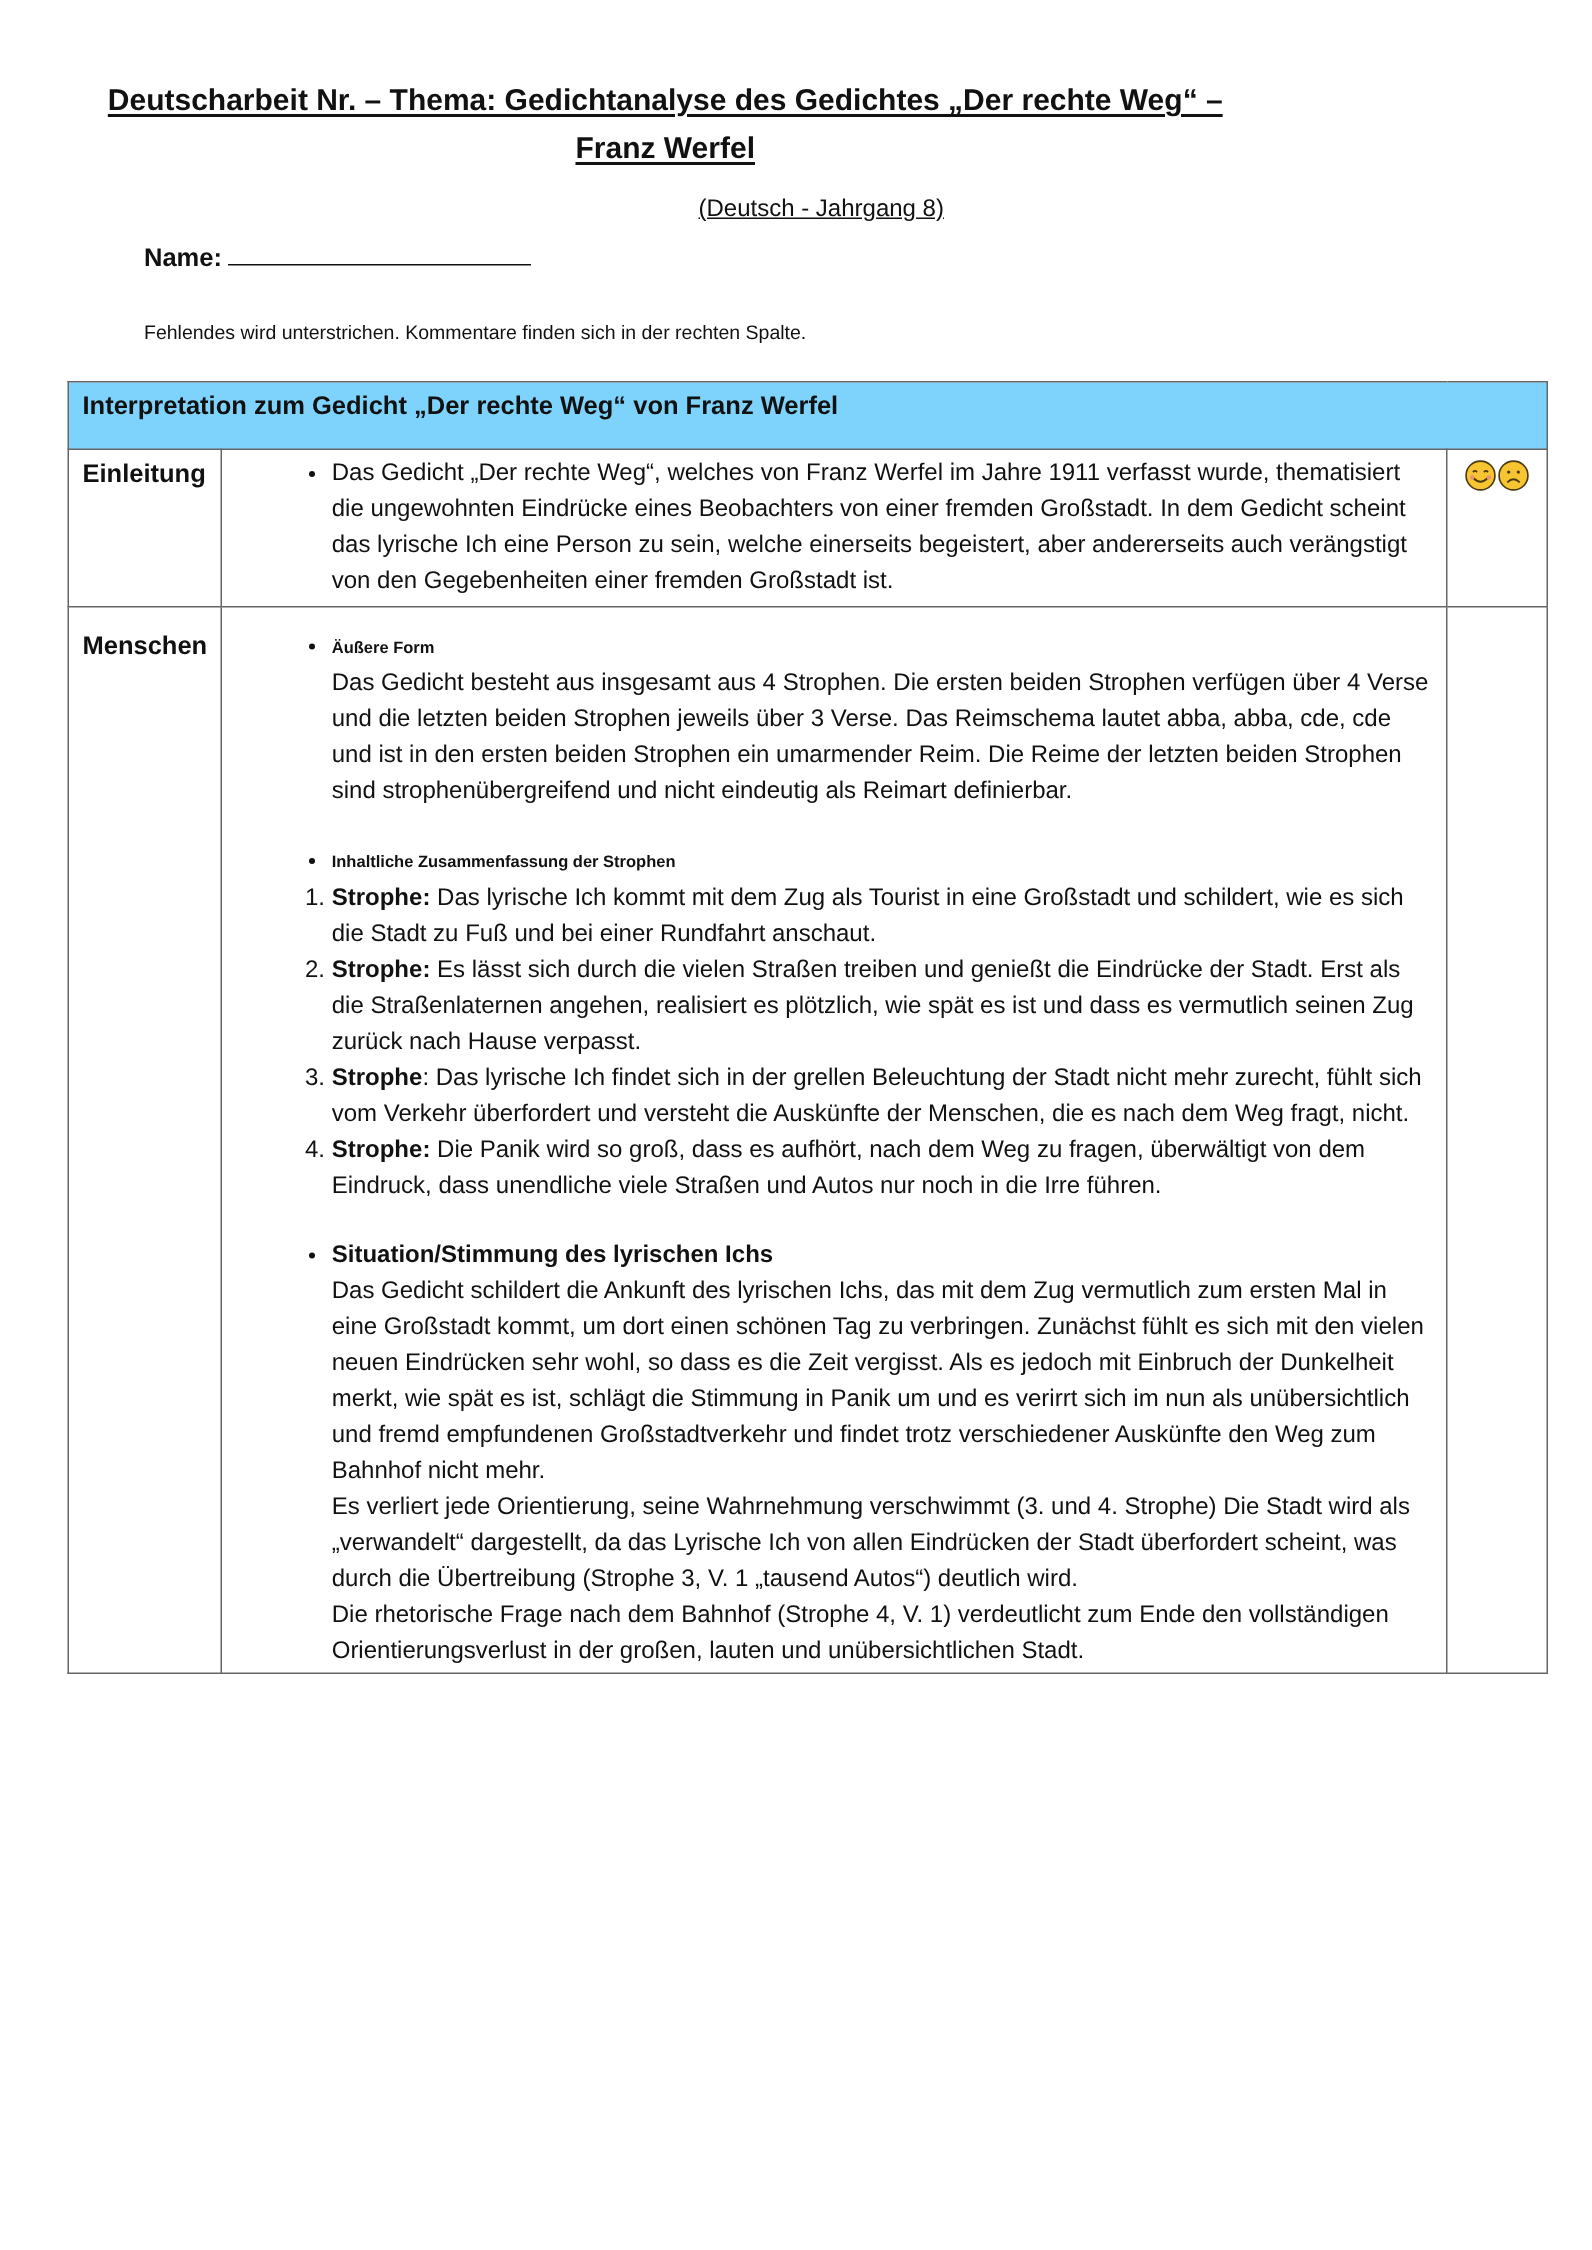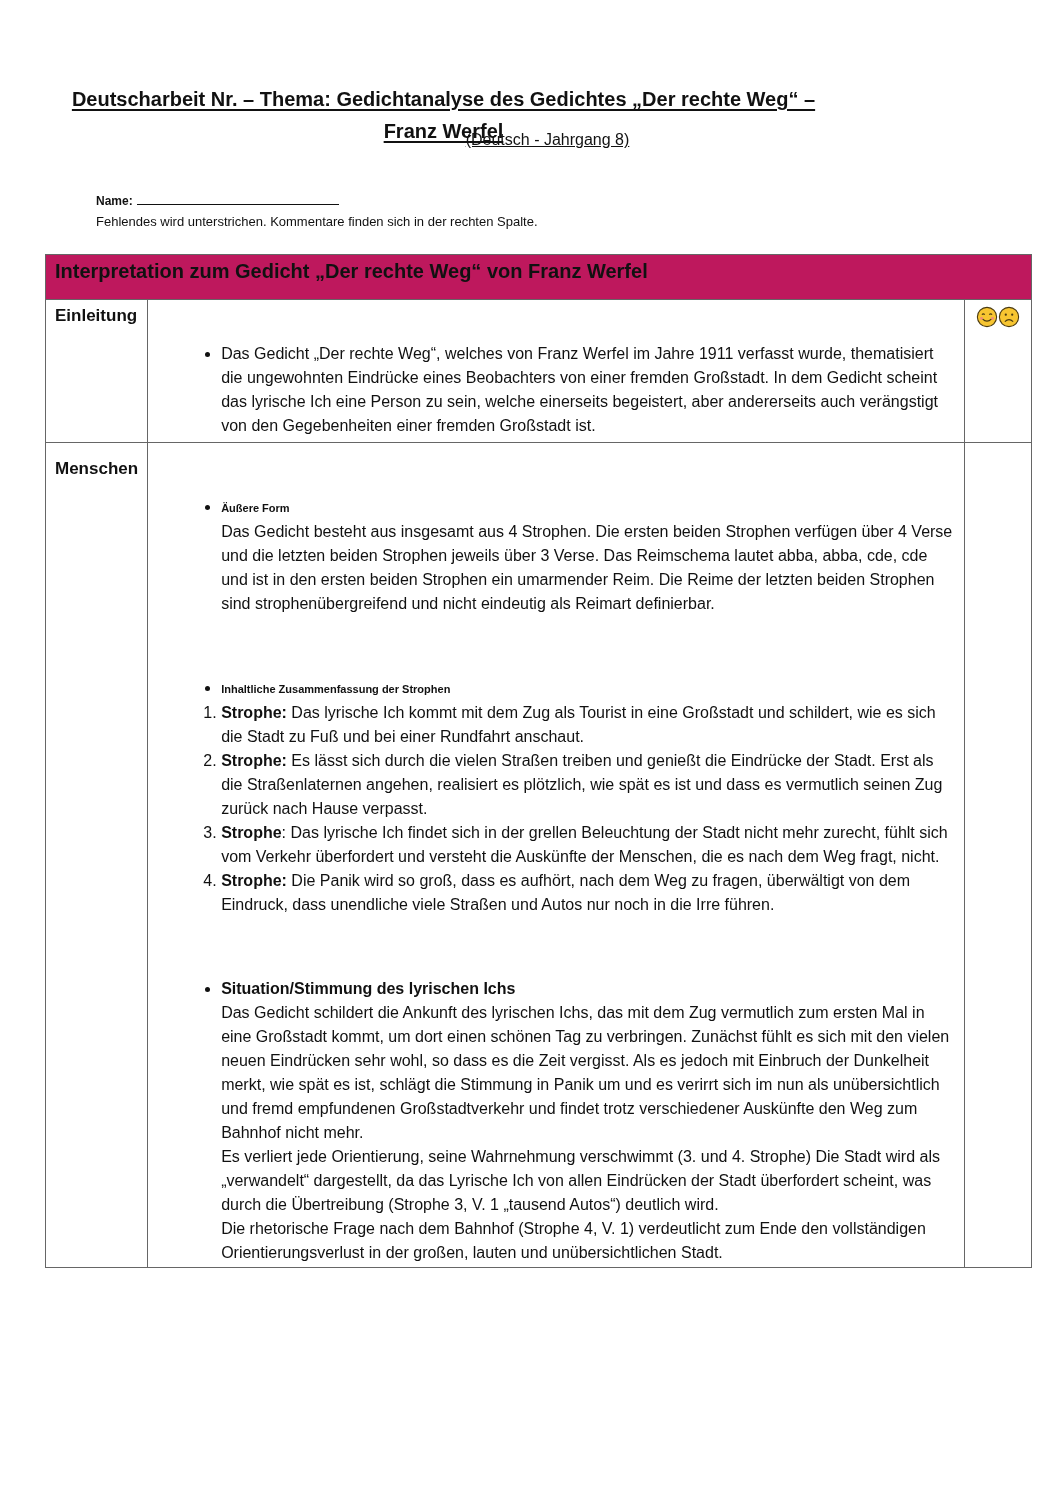--- a/index.html
+++ b/index.html
@@ -1,32 +1,32 @@
 <!DOCTYPE html>
 <html><head>
 <meta charset="utf-8">
 <style>
   html, body { margin: 0; padding: 0; background: #ffffff; }
   body { width: 1061px; height: 1500px; position: relative; font-family: "Liberation Sans", sans-serif; color: #111; }
-  .title { position: absolute; left: 0; width: 887px; text-align: center; font-weight: bold; font-size: 20px; line-height: 32px; top: 51px; margin-top: 32px; }
+  .title { position: absolute; left: 0; width: 887px; text-align: center; font-weight: bold; font-size: 20px; line-height: 32px; top: 51px; }
   .title span { text-decoration: underline; text-decoration-thickness: 2px; text-underline-offset: 3px; }
   .subtitle { position: absolute; top: 131px; left: 17px; width: 1061px; text-align: center; font-size: 16px; }
   .subtitle span { text-decoration: underline; }
-  .name-line { position: absolute; top: 188px; left: 96px; font-size: 12px; font-weight: bold; }
+  .name-line { position: absolute; top: 160px; left: 96px; font-size: 17px; font-weight: bold; }
   .name-line .blank { display: inline-block; width: 202px; border-bottom: 1.5px solid #111; height: 16px; vertical-align: baseline; margin-left: 4px; }
   .note { position: absolute; top: 214px; left: 96px; font-size: 13px; }
   table.main { position: absolute; top: 254px; left: 45px; width: 987px; border-collapse: collapse; font-size: 16px; }
   table.main td { border: 1.5px solid #666; vertical-align: top; padding: 4px 9px; line-height: 24px; }
-  .hdr-row td { background: #be185d; height: 36px; font-weight: bold; font-size: 20px; }
+  .hdr-row td { background: #7dd3fc; height: 36px; font-weight: bold; font-size: 17px; }
   .col-row td { font-weight: bold; font-size: 17px; height: 50px; }
   .c1 { width: 94px; }
   .c3 { width: 158px; }
   .aufbau { font-weight: bold; font-size: 17px; }
   ul.b { margin: 0; padding-left: 64px; list-style: disc; }
-  ul.b li { padding-left: 0; margin-top: 38px; }
+  ul.b li { padding-left: 0; }
   ol.n { margin: 0; padding-left: 64px; }
   .h { font-weight: bold; font-size: 11px; }
   .h-sm { font-weight: bold; }
   .gap { height: 22px; }
   .smiley-row { display: flex; justify-content: space-between; padding: 2px 2px 0 2px; }
   .face { width: 22px; height: 22px; }
   .para-indent { padding-left: 64px; }
 </style>
 </head>
 <body>

